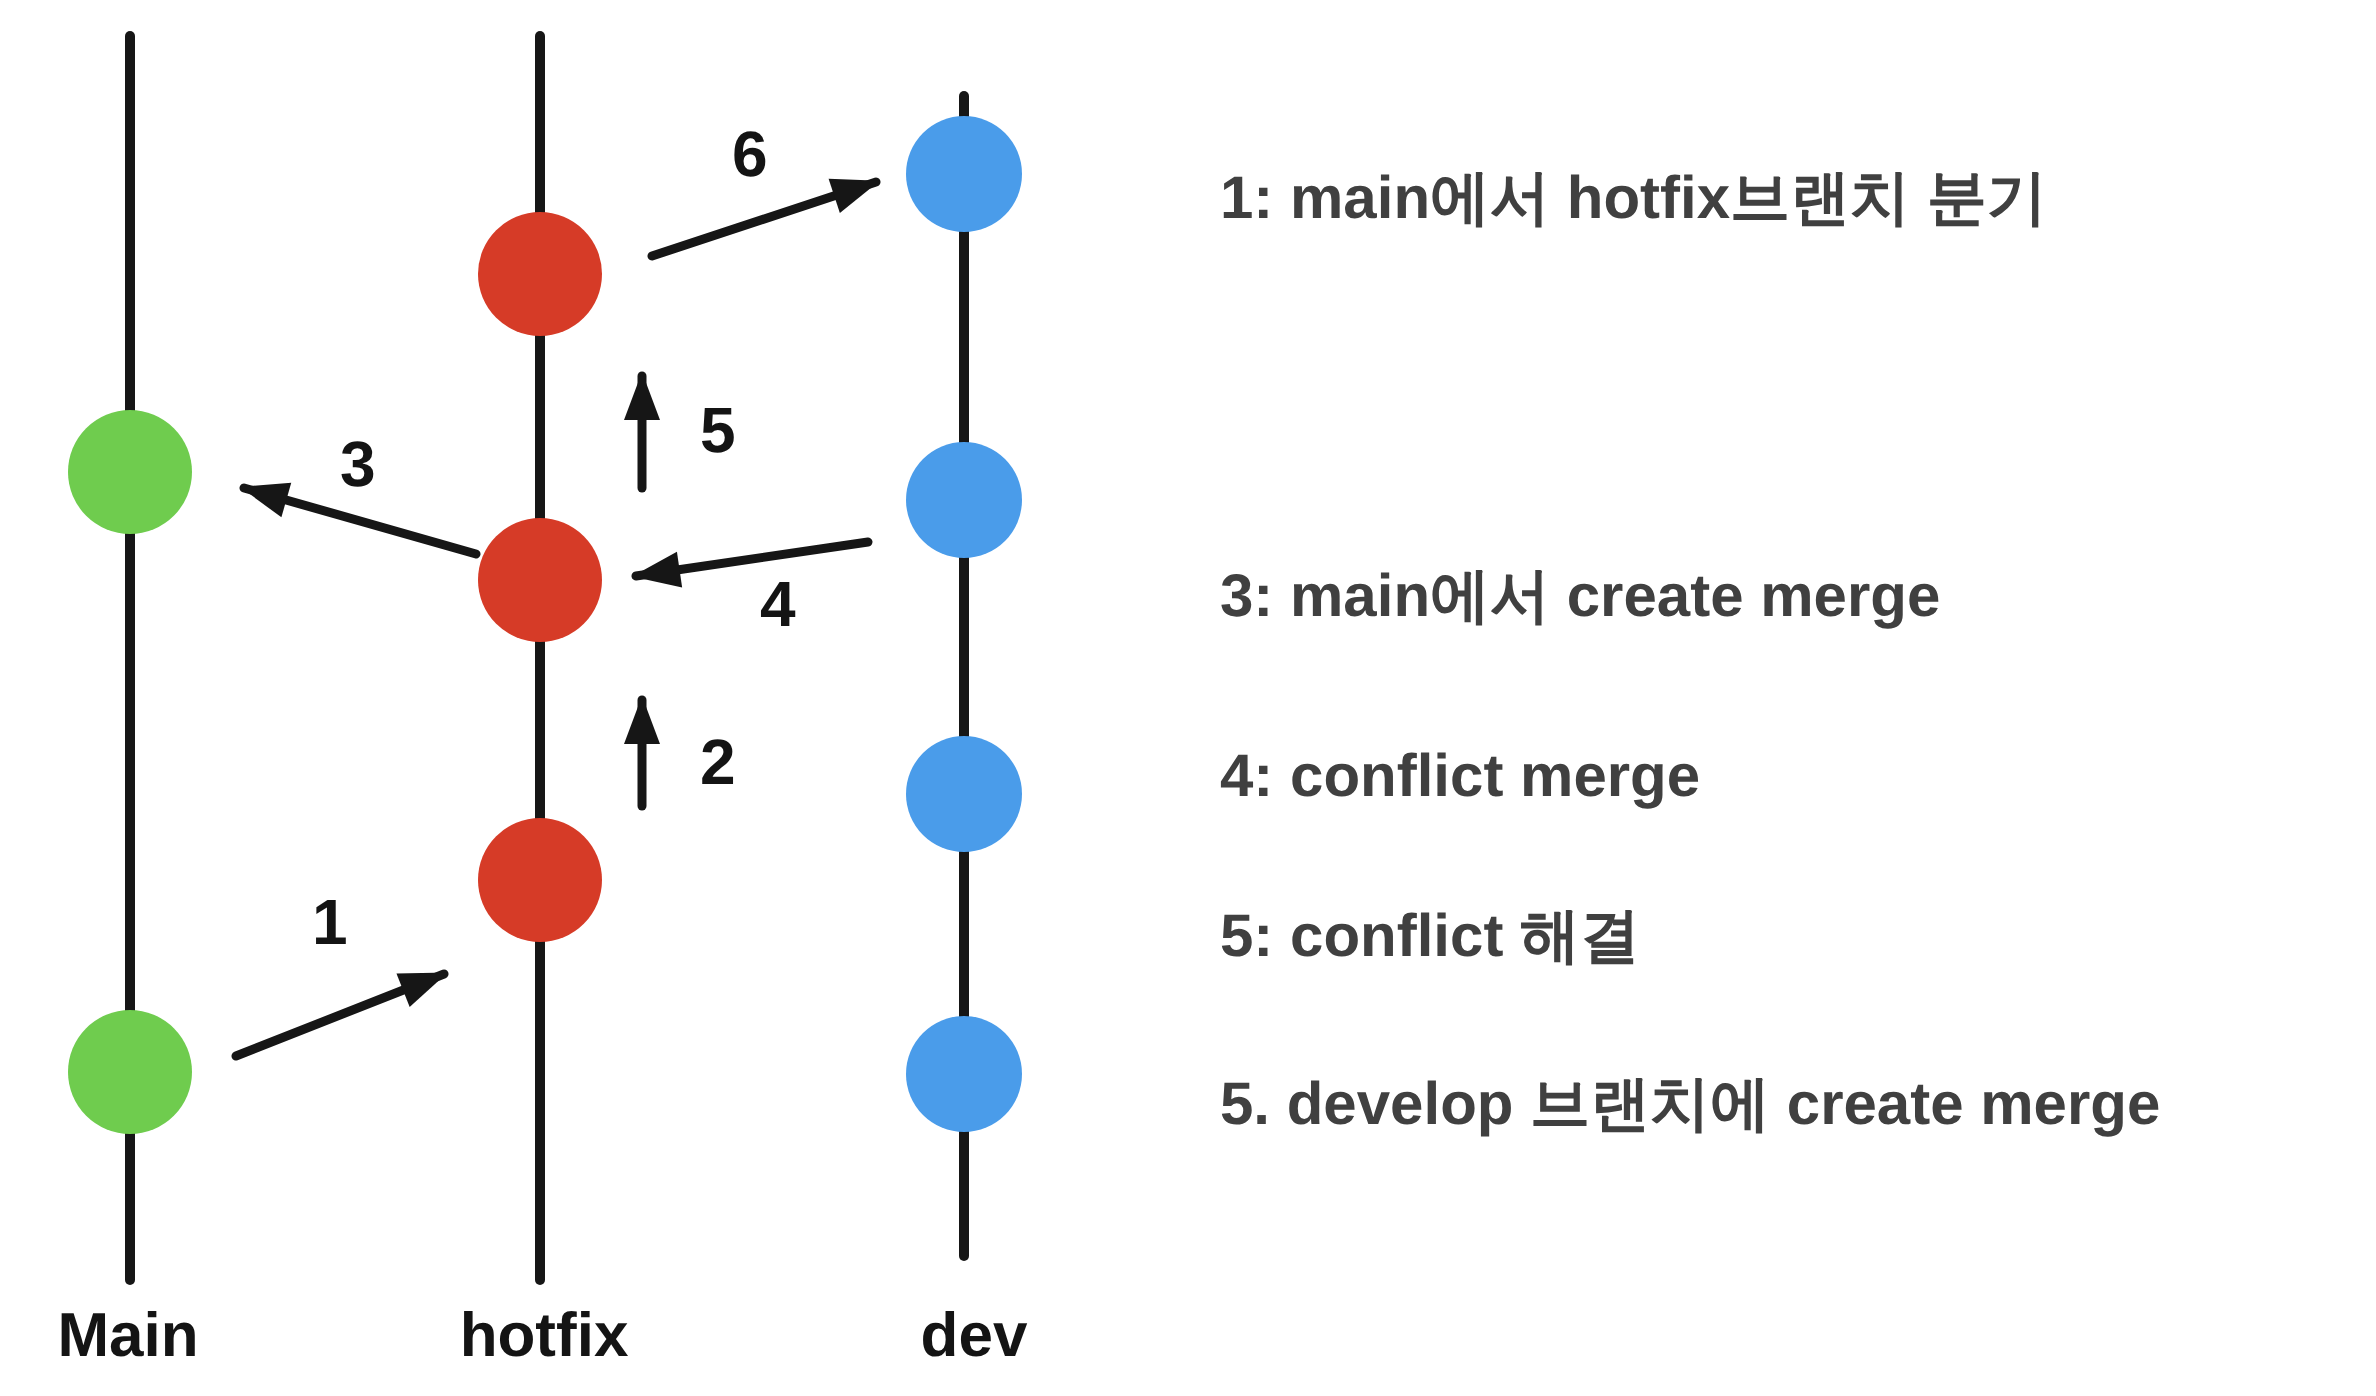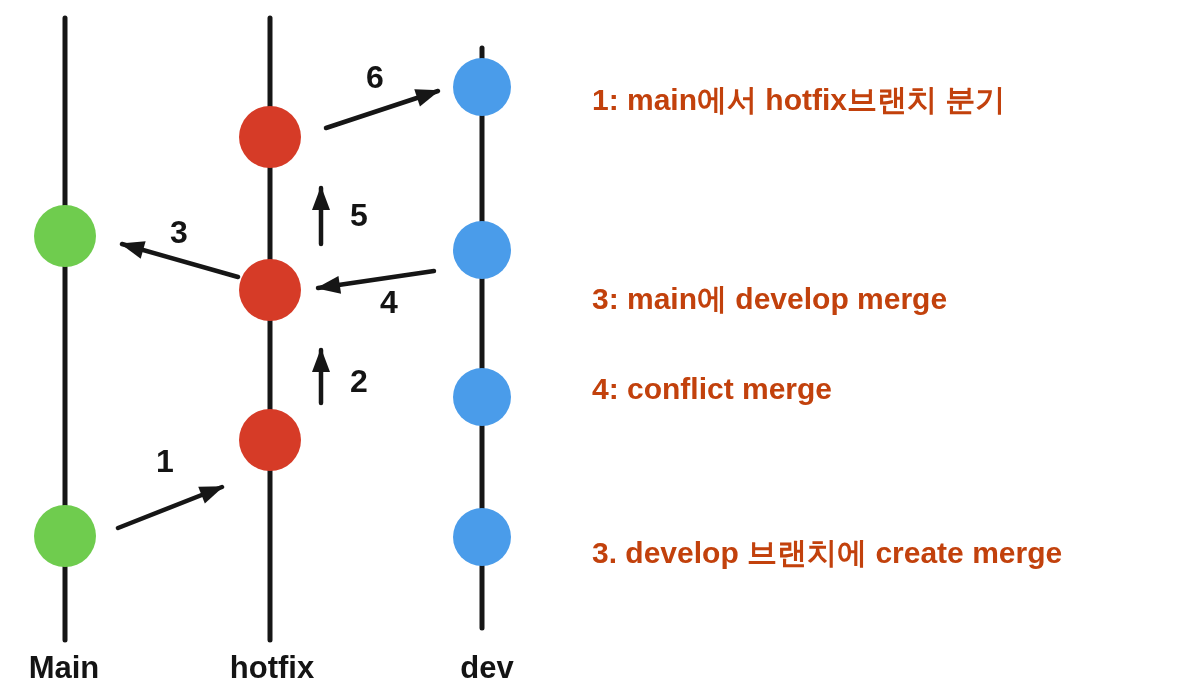--- a/index.html
+++ b/index.html
@@ -43,25 +43,25 @@
   }
   .legend {
     position: absolute;
     left: 592px;
     top: 0;
     width: 590px;
     height: 698px;
   }
   .legend-item {
     position: absolute;
-    left: 0;
+    left: 18px;
     white-space: nowrap;
     font-size: 30px;
     font-weight: 700;
-    color: #c2410c;
+    color: #404040;
     line-height: 36px;
   }
 </style>
 </head>
 <body>
 
 <div class="canvas">
 
   <svg class="diagram" width="1188" height="698" viewBox="0 0 1188 698">
     <defs>
@@ -111,18 +111,19 @@
       <line class="arrow" x1="321" y1="244" x2="321" y2="188" marker-end="url(#arrowhead)" stroke="#161616"></line>
       <text class="arrow-label" x="350" y="226">5</text>
 
       <line class="arrow" x1="326" y1="128" x2="438" y2="91" marker-end="url(#arrowhead)" stroke="#161616"></line>
       <text class="arrow-label" x="366" y="88">6</text>
     </g>
   </svg>
 
   <div class="legend">
     <div class="legend-item" style="top:82px">1: main에서 hotfix브랜치 분기</div>
-    <div class="legend-item" style="top:281px">3: main에 develop merge</div>
+    <div class="legend-item" style="top:281px">3: main에서 create merge</div>
     <div class="legend-item" style="top:371px">4: conflict merge</div>
-    <div class="legend-item" style="top:535px">3. develop 브랜치에 create merge</div>
+    <div class="legend-item" style="top:451px">5: conflict 해결</div>
+    <div class="legend-item" style="top:535px">5. develop 브랜치에 create merge</div>
   </div>
 
 </div>
 
 </body></html>

